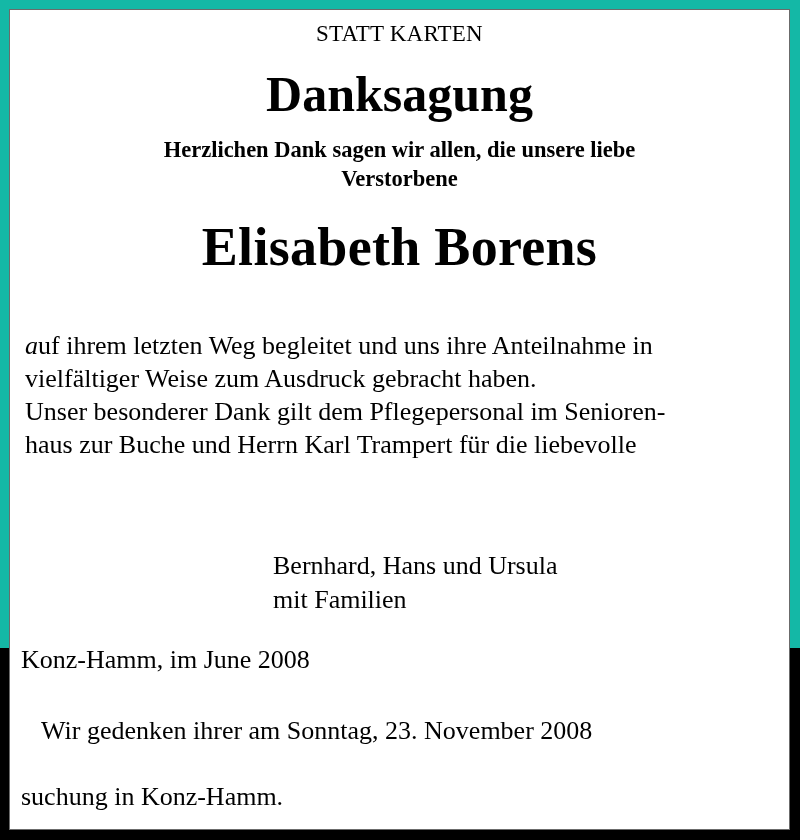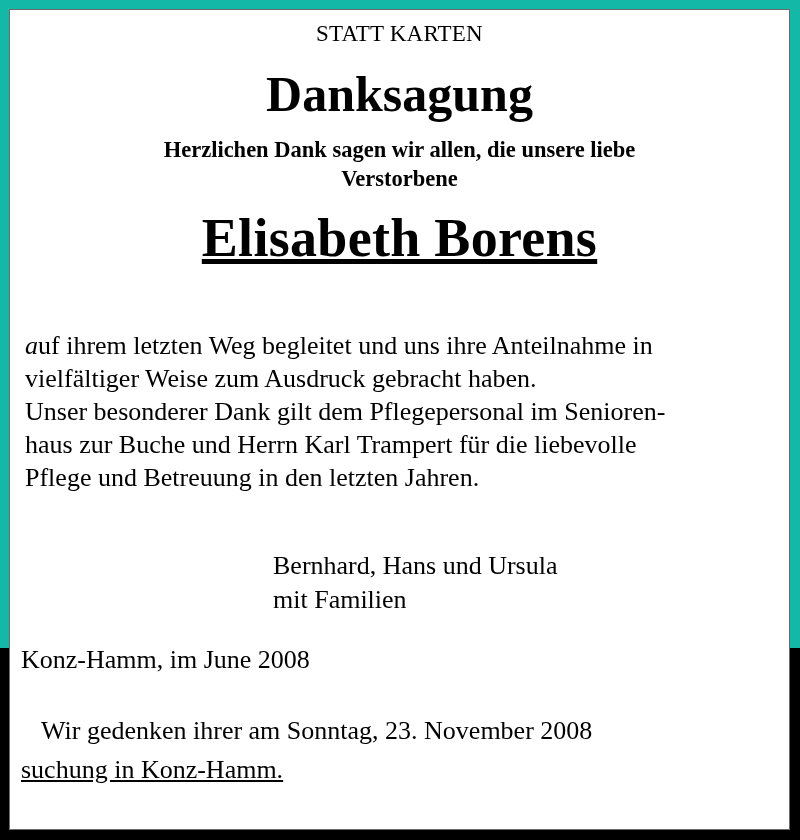--- a/index.html
+++ b/index.html
@@ -47,25 +47,24 @@
       font-weight: bold;
       margin-top: 11px;
     }
     .intro {
       font-size: 22.5px;
       font-weight: bold;
     }
     .intro1 { top: 128px; text-align: center; }
     .intro2 { top: 157px; }
     .name {
-      top: 198px;
+      top: 207px;
       font-size: 54px;
       font-weight: bold;
       letter-spacing: 0.3px;
-      text-decoration: underline;
     }
     .body-text {
       left: 16px;
       font-size: 26px;
     }
     .b1 { top: 322px; }
     .b2 { top: 355px; }
     .b3 { top: 388px; }
     .b4 { top: 421px; }
     .b5 { top: 454px; }
@@ -80,41 +79,40 @@
       left: 12px;
       top: 636px;
       font-size: 26px;
     }
     .memorial {
       left: 12px;
       font-size: 26px;
     }
     .m1 { top: 707px; margin-left: 20px; }
     .m2 { top: 740px; }
-    .m3 { top: 746px; text-decoration: underline; }
+    .m3 { top: 773px; }
   </style>
 </head>
 <body>
 
 <div class="frame">
   <div class="page">
 
     <div class="line center statt">STATT KARTEN</div>
     <div class="line center title">Danksagung</div>
 
     <div class="line center intro intro1">Herzlichen Dank sagen wir allen, die unsere liebe</div>
     <div class="line center intro intro2">Verstorbene</div>
 
     <div class="line center name">Elisabeth Borens</div>
 
     <div class="line body-text b1"><span class="italic-a">a</span><span>uf ihrem letzten Weg begleitet und uns ihre Anteilnahme in</span></div>
     <div class="line body-text b2">vielfältiger Weise zum Ausdruck gebracht haben.</div>
     <div class="line body-text b3">Unser besonderer Dank gilt dem Pflegepersonal im Senioren-</div>
     <div class="line body-text b4">haus zur Buche und Herrn Karl Trampert für die liebevolle</div>
-    <div class="line body-text b5">Pflege und Betreuung in den letzten Jahren.</div>
 
     <div class="line signature s1">Bernhard, Hans und Ursula</div>
     <div class="line signature s2">mit Familien</div>
 
     <div class="line place">Konz-Hamm, im June 2008</div>
 
     <div class="line memorial m1">Wir gedenken ihrer am Sonntag, 23. November 2008</div>
     <div class="line memorial m3">suchung in Konz-Hamm.</div>
 
   </div>

